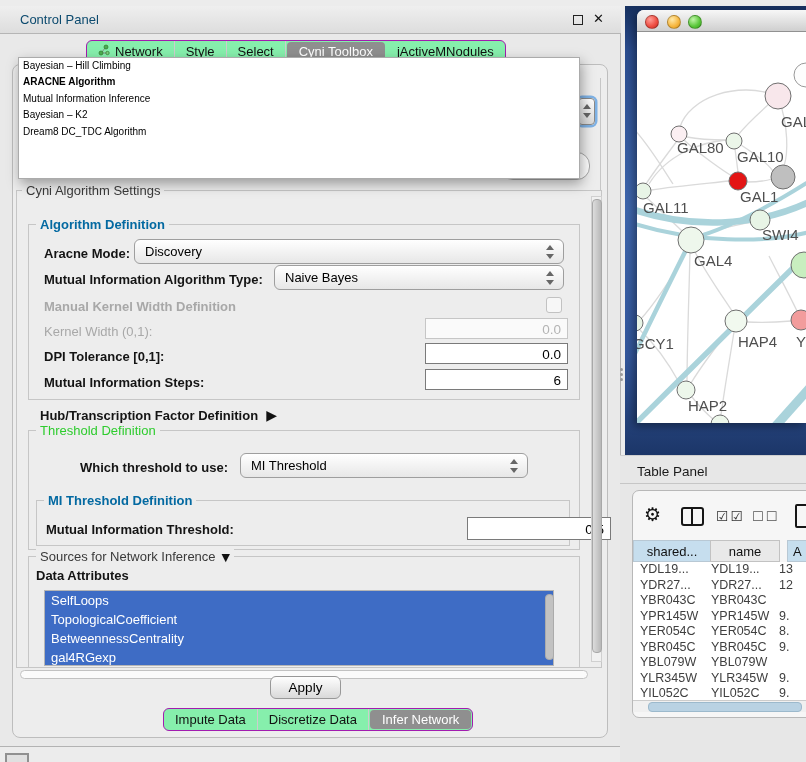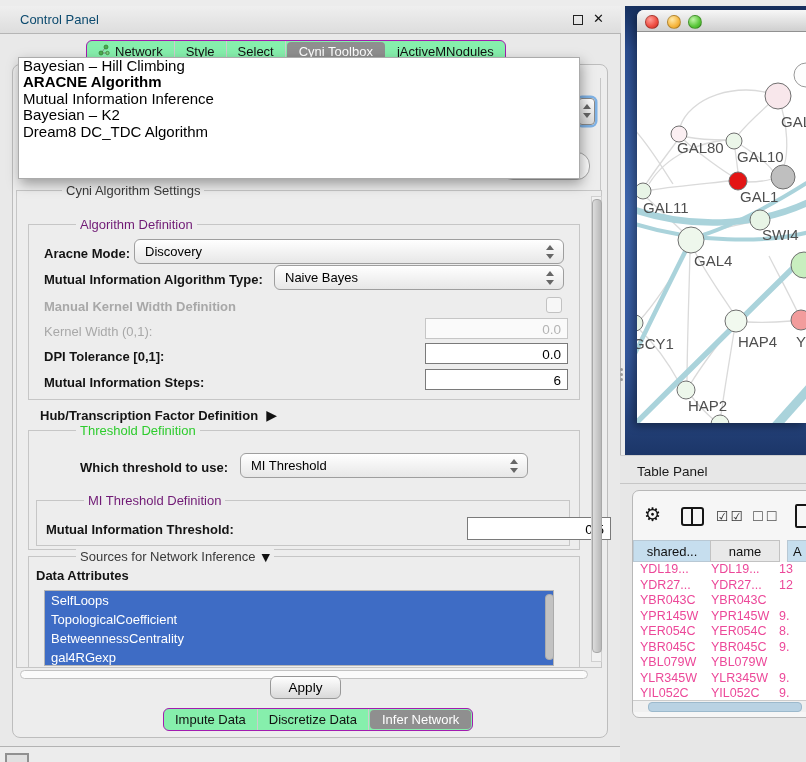--- a/index.html
+++ b/index.html
@@ -27,27 +27,27 @@
   .inner-panel{left:12px;top:64px;width:596px;height:674px;border:1px solid #bdbdbd;border-radius:8px;background:#ededed;box-sizing:border-box;}
 
   
   .ghost-field{left:500px;top:152px;width:88px;height:26px;border:1px solid #a8a8a8;border-radius:13px;background:#fff;z-index:5;}
   .ghost-combo-btn{left:578px;top:98px;width:15px;height:25px;border:1px solid #8a8a8a;border-radius:4px;background:linear-gradient(#ffffff,#d9d9d9);box-shadow:0 0 0 2.5px #7fb2e5;z-index:5;}
   .ghost-line{left:600px;top:78px;width:1px;height:112px;background:#c6c6c6;z-index:4;}
 
   
   .popup{left:18px;top:57px;width:562px;height:122px;background:#fff;border:1px solid #ababab;box-shadow:2px 5px 12px rgba(0,0,0,.35);z-index:50;box-sizing:border-box;}
   .popup-placeholder{text-align:center;color:#b6b6b6;font-size:13.5px;height:18px;line-height:18px;}
-  .algo-item{padding-left:4px;font-size:15px;line-height:16.4px;color:#000;white-space:nowrap;}
+  .algo-item{padding-left:4px;font-size:10px;line-height:16.4px;color:#000;white-space:nowrap;}
   .algo-item.bold{font-weight:bold;}
 
   
   .gbox{border:1px solid #c6c6c6;box-sizing:border-box;background:transparent;}
-  .gtitle{position:absolute;background:#ededed;padding:0 4px;font-size:13px;color:#3a3a3a;white-space:nowrap;margin-left:40px;}
-  .gtitle.blue{color:#701a75;}
+  .gtitle{position:absolute;background:#ededed;padding:0 4px;font-size:13px;color:#3a3a3a;white-space:nowrap;}
+  .gtitle.blue{color:#0369a1;font-weight:bold;}
   .gtitle.green{color:#2ecc2e;}
 
   .settings-group{left:16px;top:190px;width:586px;height:478px;}
   .t-settings{left:22px;top:183px;}
   .algdef-group{left:28px;top:224px;width:552px;height:176px;}
   .t-algdef{left:36px;top:217px;}
   .threshold-group{left:28px;top:430px;width:552px;height:120px;}
   .t-threshold{left:36px;top:423px;}
   .mithresh-group{left:36px;top:500px;width:534px;height:46px;}
   .t-mithresh{left:44px;top:493px;}
@@ -105,21 +105,21 @@
   .split-icon::after{content:"";position:absolute;left:8px;top:0;width:2px;height:15px;background:#161616;}
   .cb-pair{font-family:"DejaVu Sans",sans-serif;color:#333;letter-spacing:2px;}
   .cb-checked{left:716px;top:508px;font-size:14px;}
   .cb-unchecked{left:752px;top:509px;font-size:13px;color:#555;}
   .doc-icon{left:795px;top:504px;width:16px;height:20px;border:2px solid #161616;border-radius:2px;background:#f6f6f6;}
   .th{position:absolute;top:540px;height:22px;line-height:22px;font-size:13px;color:#111;text-align:center;border:1px solid #b8c8d4;box-sizing:border-box;}
   .th1{left:633px;width:78px;background:#c6deee;}
   .th2{left:710px;width:70px;background:#e9e9e9;border-color:#c2c2c2;}
   .th3{left:787px;width:40px;background:#c6deee;text-align:left;padding-left:5px;}
   .rows-wrap{left:633px;top:562px;width:173px;height:138px;background:#fff;overflow:hidden;}
-  .trow{display:flex;height:15.5px;line-height:15.5px;font-size:12.5px;color:#ec4899;white-space:nowrap;}
+  .trow{display:flex;height:15.5px;line-height:15.5px;font-size:12.5px;color:#404040;white-space:nowrap;}
   .tc1{width:77px;padding-left:7px;box-sizing:border-box;overflow:hidden;}
   .tc2{width:77px;padding-left:8px;box-sizing:border-box;overflow:hidden;}
   .tc3{width:30px;padding-left:6px;}
   .tp-hsb-track{left:633px;top:700px;width:173px;height:12px;background:#f0f0f0;border-top:1px solid #ccc;box-sizing:border-box;}
   .tp-hsb-thumb{left:648px;top:702px;width:152px;height:8px;background:#b9d2e3;border:1px solid #9cb9cc;border-radius:4px;}
 </style>
 </head>
 <body>
 
 <div id="root">

